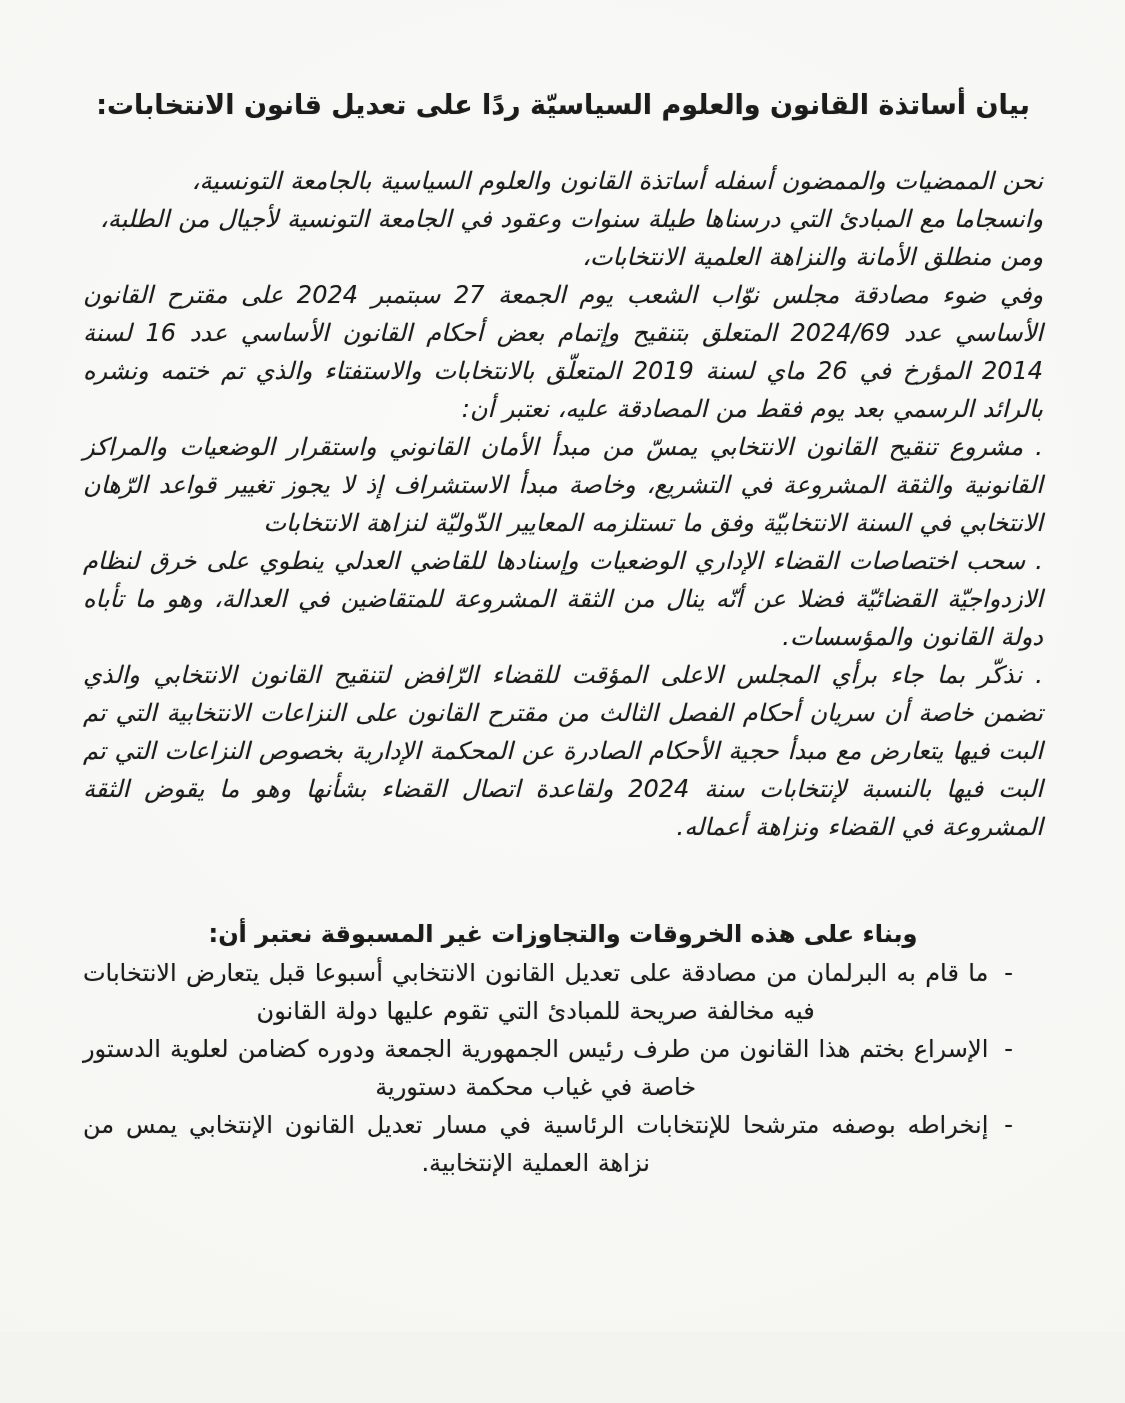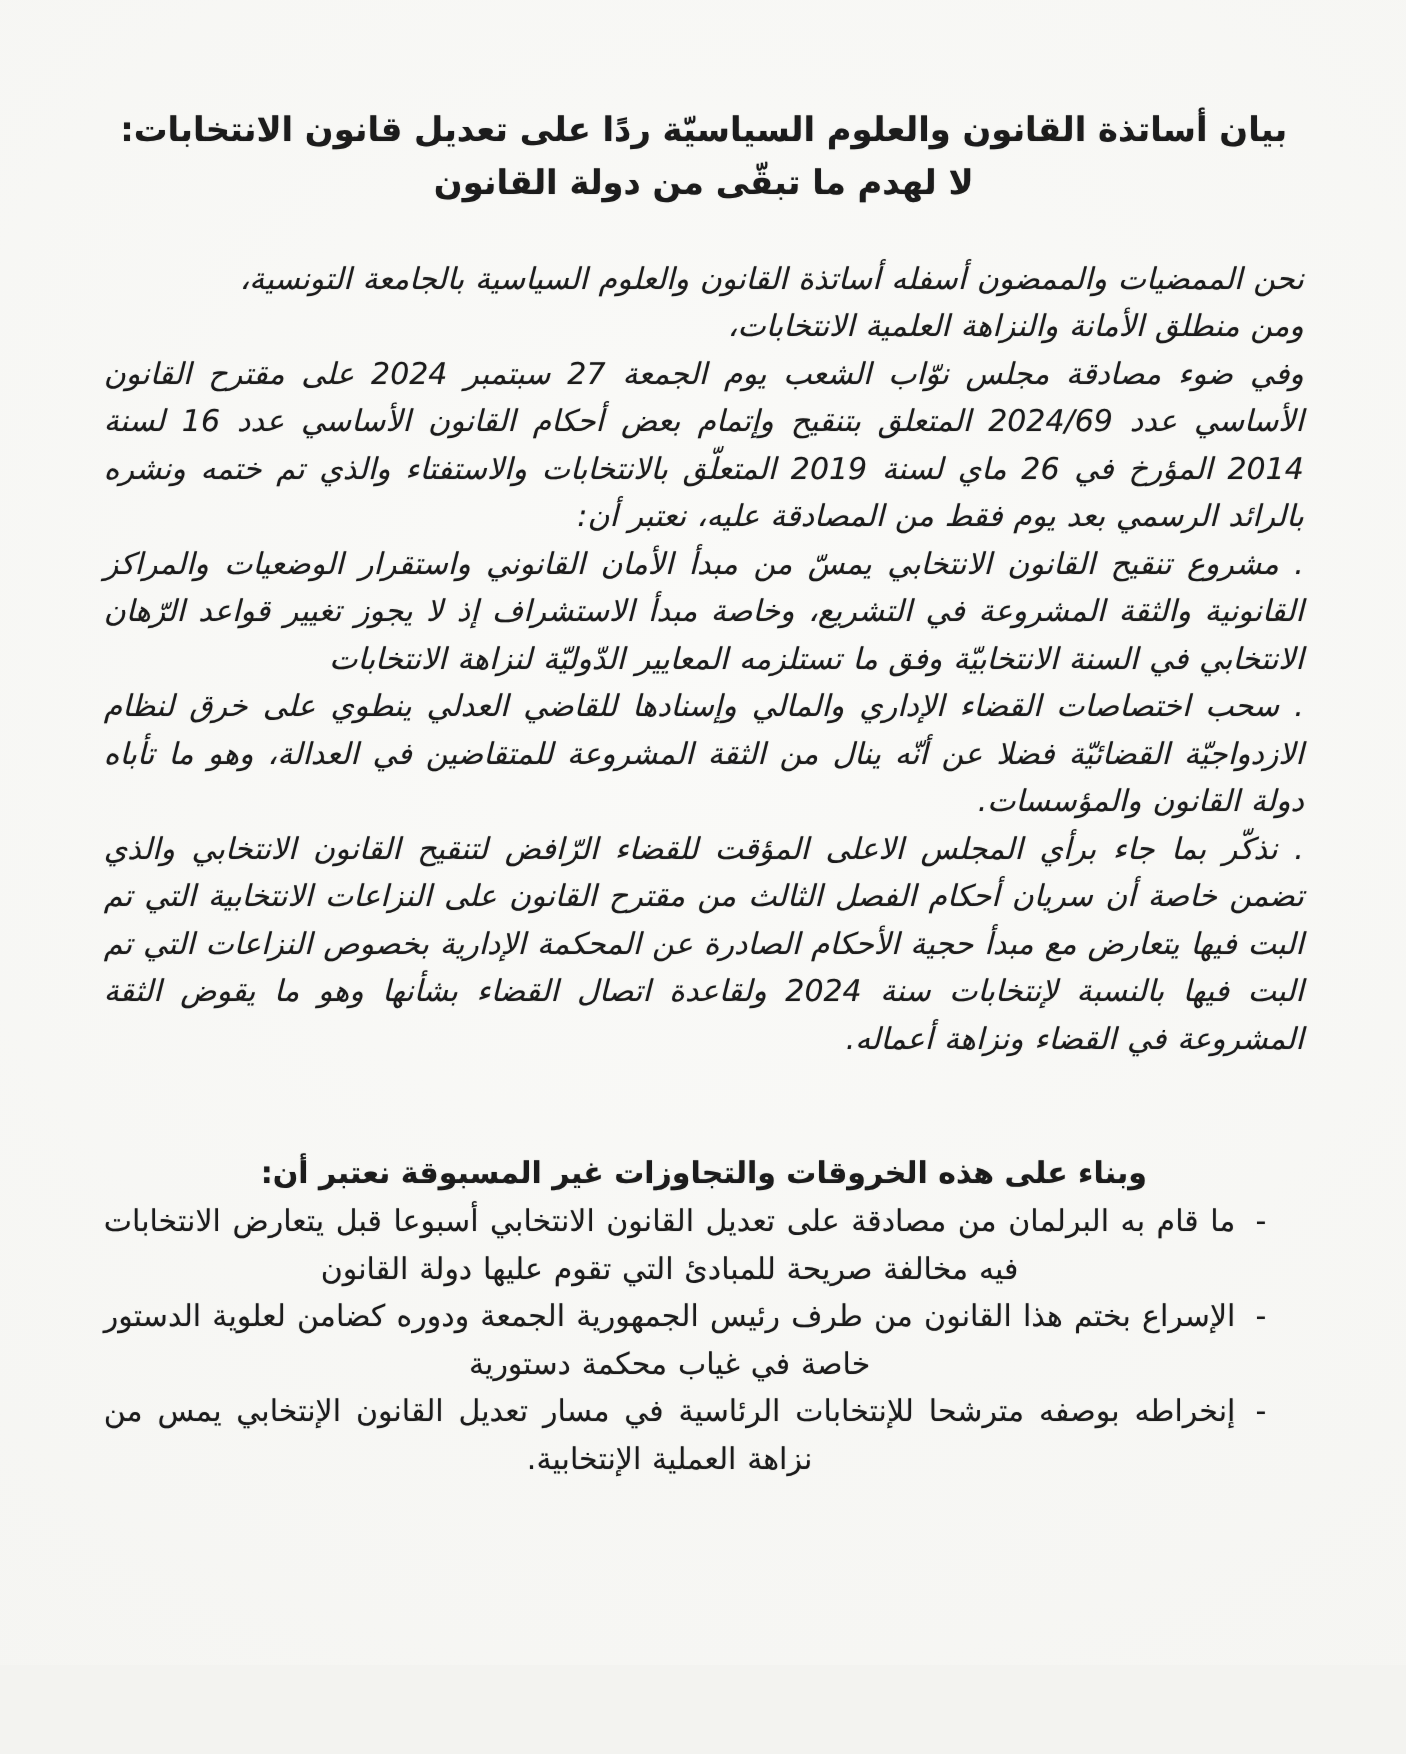--- a/index.html
+++ b/index.html
@@ -50,28 +50,28 @@
   }
 </style>
 </head>
 <body>
 
 <div class="page">
   <div class="doc">
 
     <h1 class="title">
       <span class="title-line">بيان أساتذة القانون والعلوم السياسيّة ردًا على تعديل قانون الانتخابات:</span>
-      <span class="title-line">لا لهدم ما تبقّى من دولة القانون</span>
     </h1>
 
     <p class="para">نحن الممضيات والممضون أسفله أساتذة القانون والعلوم السياسية بالجامعة التونسية،</p>
+    <p class="para">وانسجاما مع المبادئ التي درسناها طيلة سنوات وعقود في الجامعة التونسية لأجيال من الطلبة،</p>
     <p class="para">ومن منطلق الأمانة والنزاهة العلمية الانتخابات،</p>
     <p class="para">وفي ضوء مصادقة مجلس نوّاب الشعب يوم الجمعة 27 سبتمبر 2024 على مقترح القانون الأساسي عدد 2024/69 المتعلق بتنقيح وإتمام بعض أحكام القانون الأساسي عدد 16 لسنة 2014 المؤرخ في 26 ماي لسنة 2019 المتعلّق بالانتخابات والاستفتاء والذي تم ختمه ونشره بالرائد الرسمي بعد يوم فقط من المصادقة عليه، نعتبر أن:</p>
     <p class="para">. مشروع تنقيح القانون الانتخابي يمسّ من مبدأ الأمان القانوني واستقرار الوضعيات والمراكز القانونية والثقة المشروعة في التشريع، وخاصة مبدأ الاستشراف إذ لا يجوز تغيير قواعد الرّهان الانتخابي في السنة الانتخابيّة وفق ما تستلزمه المعايير الدّوليّة لنزاهة الانتخابات</p>
-    <p class="para">. سحب اختصاصات القضاء الإداري والمالي وإسنادها للقاضي العدلي ينطوي على خرق لنظام الازدواجيّة القضائيّة فضلا عن أنّه ينال من الثقة المشروعة للمتقاضين في العدالة، وهو ما تأباه دولة القانون والمؤسسات.</p>
+    <p class="para">. سحب اختصاصات القضاء الإداري الوضعيات وإسنادها للقاضي العدلي ينطوي على خرق لنظام الازدواجيّة القضائيّة فضلا عن أنّه ينال من الثقة المشروعة للمتقاضين في العدالة، وهو ما تأباه دولة القانون والمؤسسات.</p>
     <p class="para">. نذكّر بما جاء برأي المجلس الاعلى المؤقت للقضاء الرّافض لتنقيح القانون الانتخابي والذي تضمن خاصة أن سريان أحكام الفصل الثالث من مقترح القانون على النزاعات الانتخابية التي تم البت فيها يتعارض مع مبدأ حجية الأحكام الصادرة عن المحكمة الإدارية بخصوص النزاعات التي تم البت فيها بالنسبة لإنتخابات سنة 2024 ولقاعدة اتصال القضاء بشأنها وهو ما يقوض الثقة المشروعة في القضاء ونزاهة أعماله.</p>
 
     <p class="heading">وبناء على هذه الخروقات والتجاوزات غير المسبوقة نعتبر أن:</p>
 
     <ul class="bullets">
       <li class="bullet">
         <span class="dash">-</span>
         <span class="bullet-text">ما قام به البرلمان من مصادقة على تعديل القانون الانتخابي أسبوعا قبل يتعارض الانتخابات فيه مخالفة صريحة للمبادئ التي تقوم عليها دولة القانون</span>
       </li>
       <li class="bullet">

